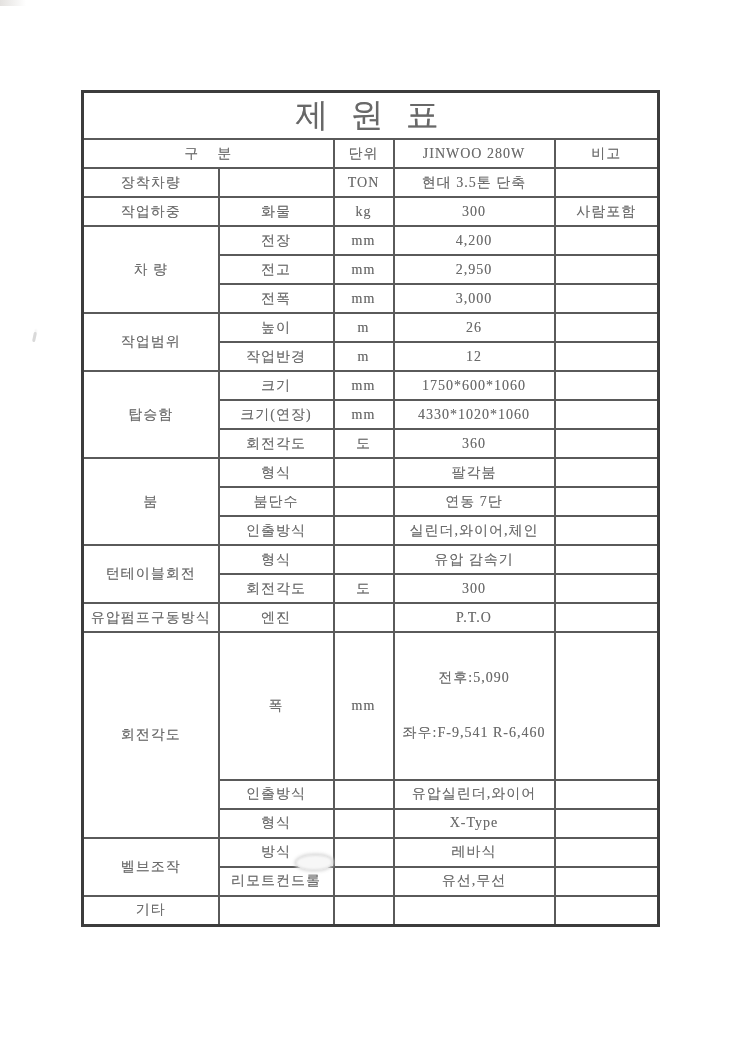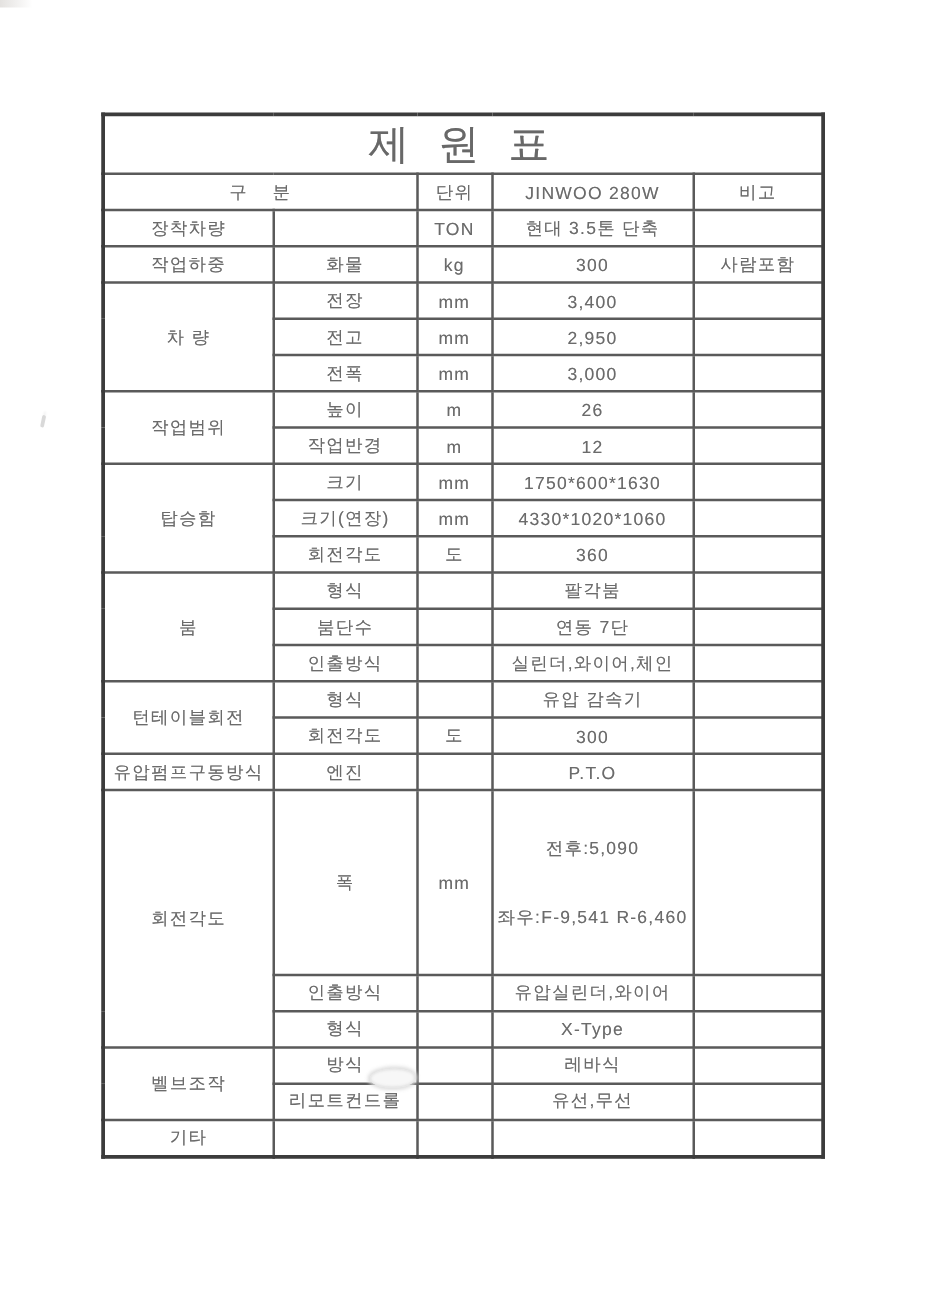--- a/index.html
+++ b/index.html
@@ -7,20 +7,21 @@
     padding: 0;
     background: #ffffff;
     font-family: "Liberation Sans", "DejaVu Sans", sans-serif;
   }
   .page {
     position: relative;
     width: 750px;
     height: 1037px;
     background: #ffffff;
     overflow: hidden;
+    font-family: Liberation Serif, serif;
   }
   
   table.spec {
     position: absolute;
     left: 81px;
     top: 90px;
     width: 578px;
     border-collapse: collapse;
     table-layout: fixed;
     border: 3px solid #3c3c3c;
@@ -132,21 +133,21 @@
       <td>화물</td>
       <td class="c-unit">kg</td>
       <td>300</td>
       <td>사람포함</td>
     </tr>
 
     <tr class="r-norm">
       <td class="c-cat" rowspan="3">차 량</td>
       <td>전장</td>
       <td class="c-unit">mm</td>
-      <td>3,400</td>
+      <td>4,200</td>
       <td></td>
     </tr>
     <tr class="r-norm">
       <td>전고</td>
       <td class="c-unit">mm</td>
       <td>2,950</td>
       <td></td>
     </tr>
     <tr class="r-norm">
       <td>전폭</td>
@@ -166,21 +167,21 @@
       <td>작업반경</td>
       <td class="c-unit">m</td>
       <td>12</td>
       <td></td>
     </tr>
 
     <tr class="r-norm">
       <td class="c-cat" rowspan="3">탑승함</td>
       <td>크기</td>
       <td class="c-unit">mm</td>
-      <td>1750*600*1630</td>
+      <td>1750*600*1060</td>
       <td></td>
     </tr>
     <tr class="r-norm">
       <td>크기(연장)</td>
       <td class="c-unit">mm</td>
       <td>4330*1020*1060</td>
       <td></td>
     </tr>
     <tr class="r-norm">
       <td>회전각도</td>

